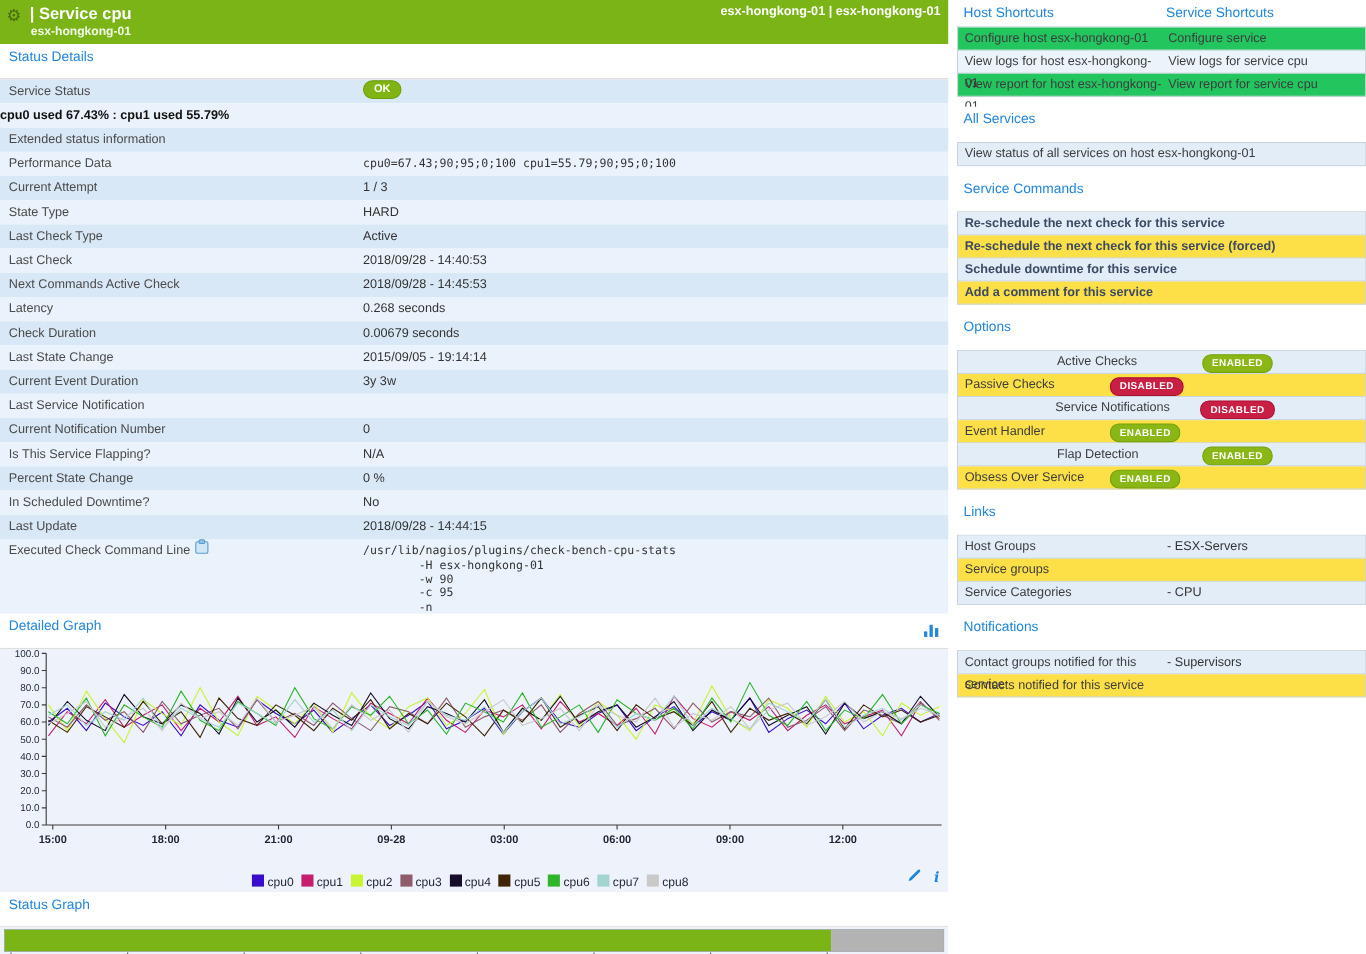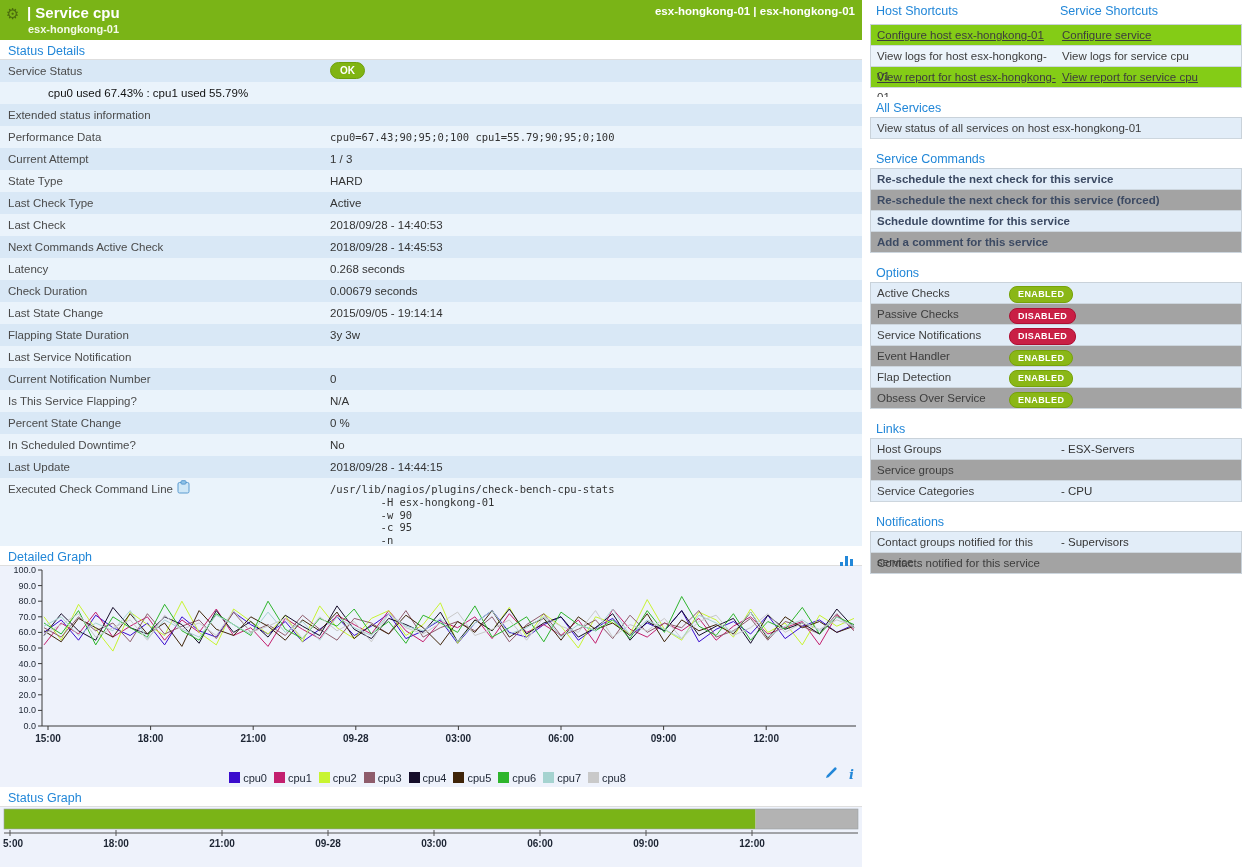--- a/index.html
+++ b/index.html
@@ -10,31 +10,31 @@
 
   
   .green-header { position:relative; height:40px; background:#7ab417; color:#fff; }
   .gear { position:absolute; left:6px; top:5px; font-size:15px; color:#4a6a0d;
           font-family:"DejaVu Sans", sans-serif; cursor:pointer; }
   .gh-title { position:absolute; left:27px; top:4px; font-size:15px; font-weight:bold;text-align:right; }
   .gh-sub   { position:absolute; left:28px; top:23px; font-size:11px; font-weight:bold; color:#f4fae8; }
   .gh-right { position:absolute; right:7px; top:5px; font-size:11.5px; font-weight:bold; }
 
   
-  .sec-head { position:relative; height:20px; line-height:23px; padding-left:8px;
+  .sec-head { position:relative; height:32px; line-height:23px; padding-left:8px;
     color:#2287d8; font-size:12.5px; background:#fff; border-bottom:1px solid #dedede; }
   .sec-head.noline { border-bottom:none; }
 
   
   .trow { display:flex; min-height:22px; line-height:22px; font-size:11.5px; }
   .rdark  { background:#d9e8f6; }
   .rlight { background:#eaf3fb; }
   .tlabel { width:330px; flex:none; padding-left:8px; color:#4a4a4a; }
   .tvalue { flex:1; color:#333; }
-  .bold-val { font-weight:normal; color:#111;margin-left:48px; }
+  .bold-val { font-weight:bold; color:#111; }
   .mono { font-family:"DejaVu Sans Mono", monospace; font-size:10.5px; color:#333; }
   .pre  { white-space:pre; line-height:12.8px; padding:5px 0; }
   .tall { align-items:flex-start; height:68px; }
   .tall .tlabel { line-height:22px; }
   .badge-ok { display:inline-block; background:#80b412; border:1px solid #6ea00c; color:#fff;
     font-weight:bold; font-size:10px; line-height:15px; padding:0 9px; border-radius:9px;
     vertical-align:middle; margin-top:-2px; }
   .clip { display:inline-block; margin-left:4px; vertical-align:middle; cursor:pointer; }
 
   
@@ -48,24 +48,24 @@
   .info-i { font-family:"DejaVu Serif", serif; font-style:italic; font-weight:bold;
     color:#2287d8; font-size:13px; margin-left:7px; cursor:pointer; }
 
   
   .r-sec { margin-bottom:9px; }
   .shortcut-heads { display:flex; height:24px; line-height:23px; font-size:12.5px; color:#2287d8; }
   .shortcut-heads .h1 { width:190px; padding-left:6px; }
   .rtable { border:1px solid #c9d2da; border-bottom:none; }
   .rrow { display:flex; height:21px; line-height:20px; font-size:11.5px; color:#3d3d3d;
           border-bottom:1px solid #cdd6de; }
-  .rowa { background:#84cc16;text-decoration:underline; }
+  .rowa { background:#22c55e; }
   .rowb { background:#ecf4fb; }
-  .rowd { background:#e2edf8; }
-  .rowl { background:#a3a3a3;align-items:center; }
+  .rowd { background:#e2edf8;justify-content:center; }
+  .rowl { background:#fde047; }
   .scell { width:186px; padding-left:6px; cursor:pointer; }
   .fullcell { flex:1; padding-left:6px; cursor:pointer; }
   .cmdrow { font-weight:bold; color:#3c4a63; cursor:pointer; }
   .opt-label { width:138px; flex:none; padding-left:6px; }
   .badge { display:inline-block; color:#fff; font-weight:bold; font-size:9px; letter-spacing:.4px;
     line-height:14px; padding:0 8px; border-radius:8px; margin-top:3px; }
   .badge.enabled  { background:#8ab716; border:1px solid #76a20a; }
   .badge.disabled { background:#c91f45; border:1px solid #ad0f33; }
   .lnk-label { width:190px; flex:none; padding-left:6px; }
   .lnk-value { flex:1; color:#333; }
@@ -126,21 +126,21 @@
       </div>
       <div class="trow rdark">
         <span class="tlabel">Check Duration</span>
         <span class="tvalue">0.00679 seconds</span>
       </div>
       <div class="trow rlight">
         <span class="tlabel">Last State Change</span>
         <span class="tvalue">2015/09/05 - 19:14:14</span>
       </div>
       <div class="trow rdark">
-        <span class="tlabel">Flapping State Duration</span>
+        <span class="tlabel">Current Event Duration</span>
         <span class="tvalue">3y 3w</span>
       </div>
       <div class="trow rlight">
         <span class="tlabel">Last Service Notification</span>
         <span class="tvalue"></span>
       </div>
       <div class="trow rdark">
         <span class="tlabel">Current Notification Number</span>
         <span class="tvalue">0</span>
       </div>

